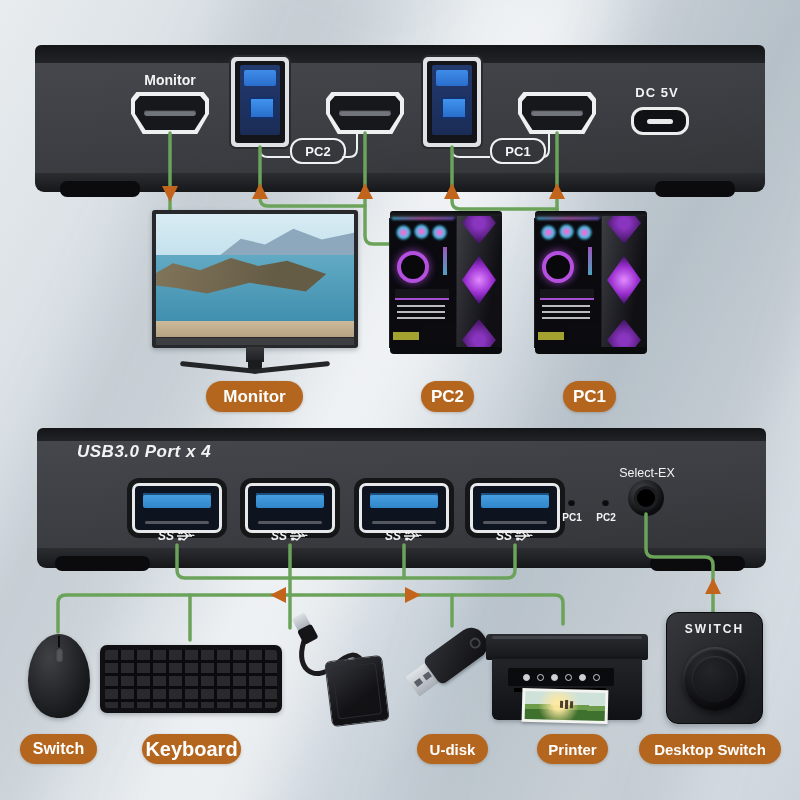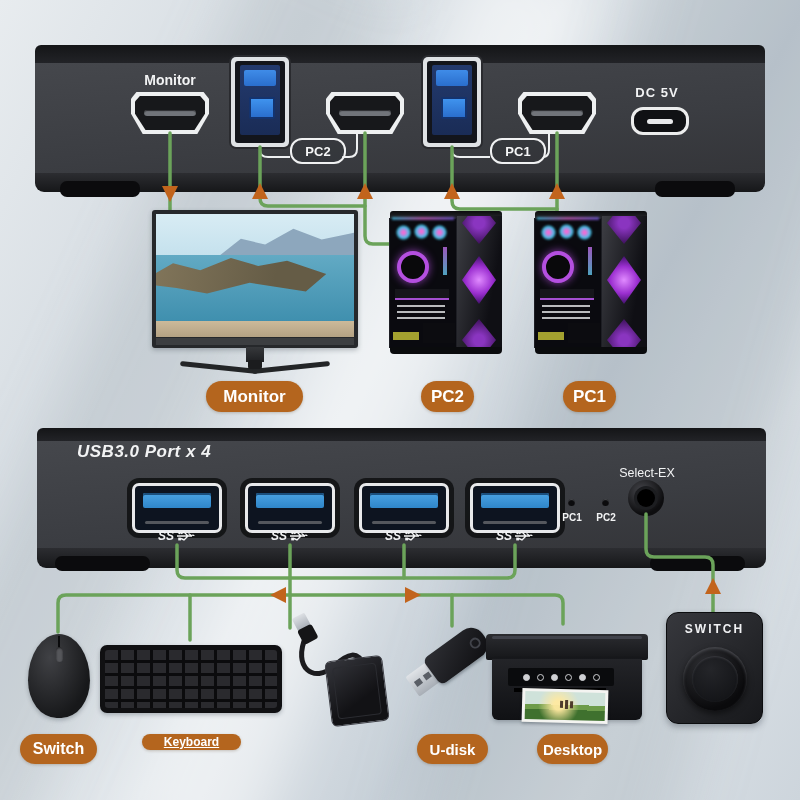--- a/index.html
+++ b/index.html
@@ -425,22 +425,25 @@
   <div class="sw">
     <div class="sw-text">SWITCH</div>
     <div class="sw-outer">
       <div class="sw-inner"></div>
     </div>
   </div>
 
   <div class="pill" style="left:20px;top:734px;width:77px;height:30px;font-size:16px;">
       <span>Switch</span>
     </div>
-  <div class="pill" style="left:142px;top:734px;width:99px;height:16px;font-size:12px;text-decoration:underline;">
+  <div class="pill" style="left:142px;top:734px;width:99px;height:30px;font-size:20px;">
       <span>Keyboard</span>
     </div>
   <div class="pill" style="left:417px;top:734px;width:71px;height:30px;font-size:15px;">
       <span>U-disk</span>
     </div>
   <div class="pill" style="left:537px;top:734px;width:71px;height:30px;font-size:15px;">
-      <span>Desktop</span>
+      <span>Printer</span>
+    </div>
+  <div class="pill" style="left:639px;top:734px;width:142px;height:30px;font-size:15px;">
+      <span>Desktop Switch</span>
     </div>
 </div>
 
 </body></html>

